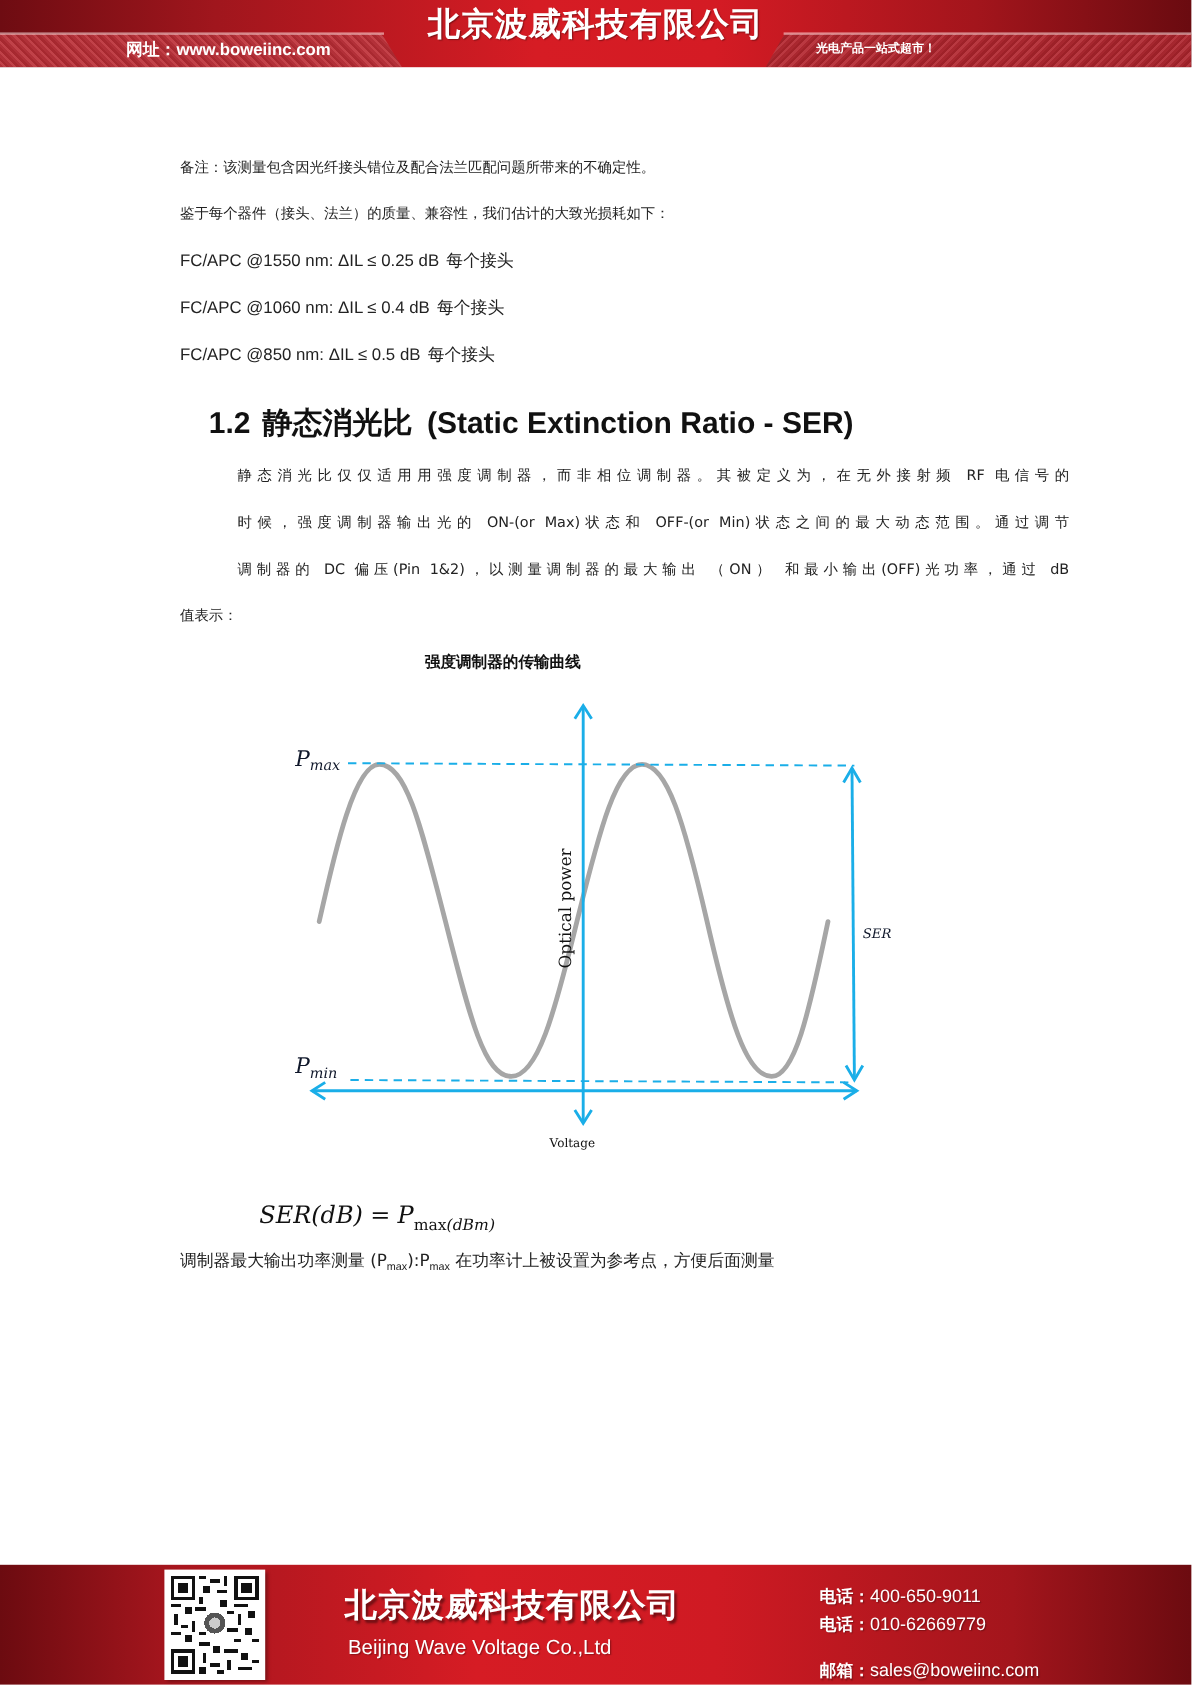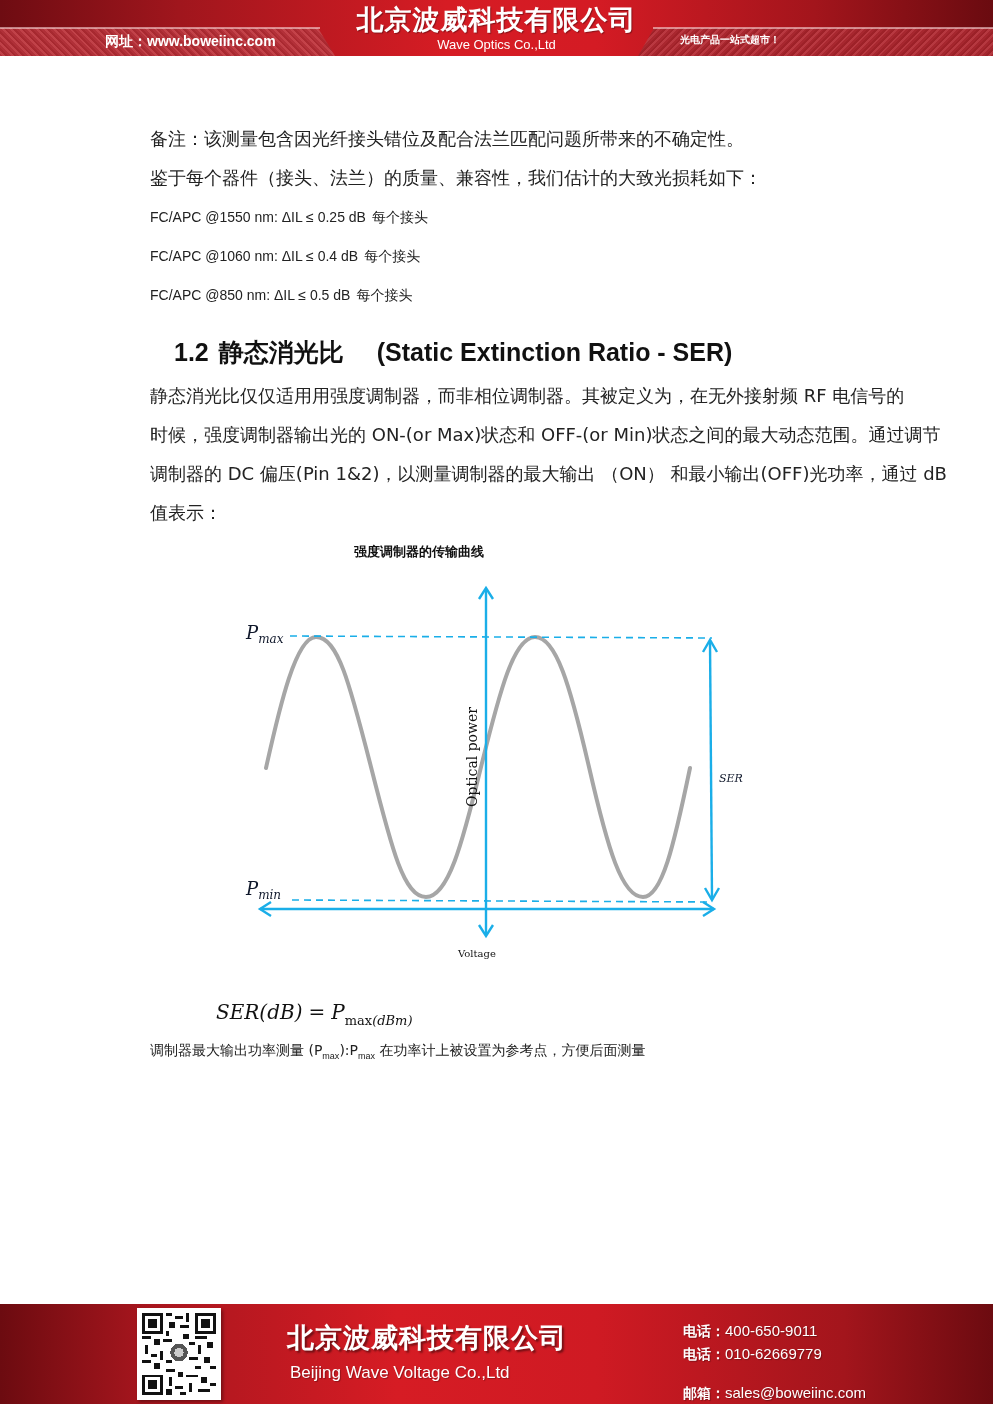--- a/index.html
+++ b/index.html
@@ -39,34 +39,34 @@
     position: absolute; left: 105px; top: 33px; font-family: "Liberation Sans", sans-serif;
     font-weight: bold; font-size: 14px; color: #ffffff;
   }
   .header .slogan {
     position: absolute; left: 680px; top: 33px; font-family: "DejaVu Sans", sans-serif;
     font-weight: bold; font-size: 10px; color: #ffffff;
   }
 
   
   .para {
-    position: absolute; left: 150px; font-size: 18px; color: #222; line-height: 20px; white-space: nowrap;
+    position: absolute; left: 150px; font-size: 12px; color: #222; line-height: 20px; white-space: nowrap;
     font-family: "DejaVu Sans", sans-serif;
   }
   .spec { font-family: "Liberation Sans", sans-serif; font-size: 14px; }
   .spec .cn { font-family: "DejaVu Sans", sans-serif; margin-left: 6px; }
 
   .section-heading {
     position: absolute; left: 174px; top: 336px; font-size: 25px; font-weight: bold; color: #111;
     font-family: "DejaVu Sans", sans-serif; white-space: nowrap;
   }
   .section-heading .num { margin-right: 10px; font-family: "Liberation Sans", sans-serif; }
-  .section-heading .en { margin-left: 33px; font-family: "Liberation Sans", sans-serif; }
-
-  .justify-line { width: 693px; text-align: justify; text-align-last: justify; }
+  .section-heading .en { margin-left: 12px; font-family: "Liberation Sans", sans-serif; }
+
+  .justify-line { width: 693px; text-align: justify; text-align-last: justify; margin-left: 48px; }
 
   
   .fig-title {
     position: absolute; left: 0; width: 838px; top: 543px; text-align: center;
     font-size: 13px; font-weight: bold; color: #111; font-family: "DejaVu Sans", sans-serif;
   }
   .figure { position: absolute; left: 230px; top: 575px; width: 540px; height: 400px; }
   .figure svg { position: absolute; left: 0; top: 0; }
   .lbl { position: absolute; font-family: "DejaVu Serif", serif; font-style: italic; color: #0f172a; text-align: right; }
   .lbl-pmax { left: 16px; top: 47px; font-size: 18px; }
@@ -123,21 +123,20 @@
 </style>
 </head>
 <body>
 
 <div class="header">
   <div class="band-left"></div>
   <div class="band-right"></div>
   <div class="band-edge-left"></div>
   <div class="band-edge-right"></div>
   <div class="title-cn">北京波威科技有限公司</div>
-  <div class="title-en">Wave Optics Co.,Ltd</div>
   <div class="site">网址：www.boweiinc.com</div>
   <div class="slogan">光电产品一站式超市！</div>
 </div>
 
 <div class="para" style="top:129px;">备注：该测量包含因光纤接头错位及配合法兰匹配问题所带来的不确定性。</div>
 <div class="para" style="top:168px;">鉴于每个器件（接头、法兰）的质量、兼容性，我们估计的大致光损耗如下：</div>
 
 <div class="para spec" style="top:207px;">
   <span>FC/APC @1550 nm: ΔIL ≤ 0.25 dB</span><span class="cn">每个接头</span>
 </div>

